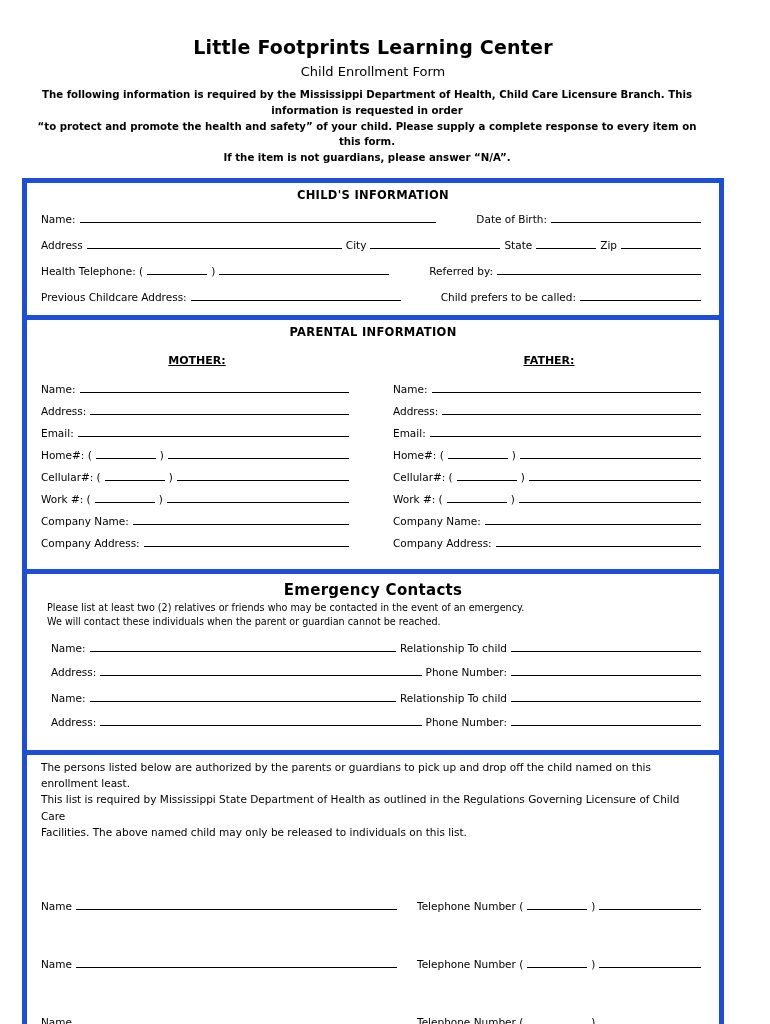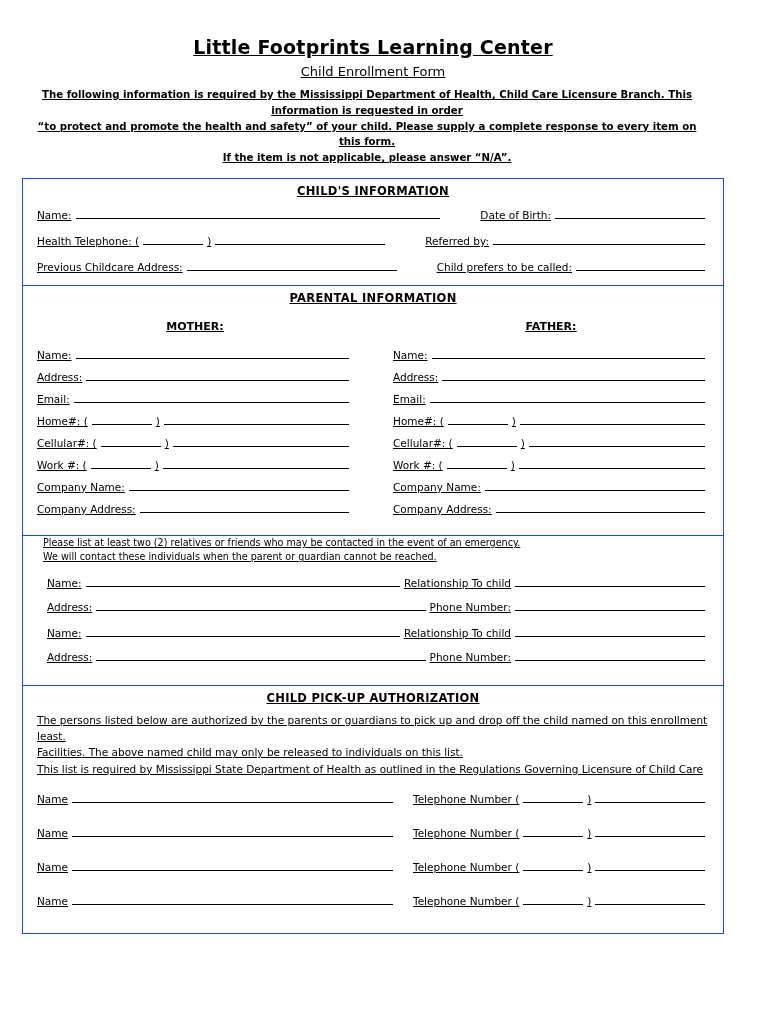--- a/index.html
+++ b/index.html
@@ -13,21 +13,20 @@
     font-family: "DejaVu Sans", sans-serif;
     color: #000000;
     font-size: 10.5px;
   }
   .page {
     width: 746px;
     height: 1024px;
     box-sizing: border-box;
     padding: 28px 22px 8px 22px;
     position: relative;
-    text-decoration: underline;
   }
   .title {
     text-align: center;
     font-size: 19px;
     font-weight: bold;
     letter-spacing: 0.2px;
     margin: 8px 0 6px 0;
   }
   .subtitle {
     text-align: center;
@@ -37,21 +36,21 @@
   .intro {
     text-align: center;
     font-size: 10.2px;
     line-height: 1.55;
     margin: 0 26px 12px 14px;
     font-weight: bold;
   }
   .intro .line { display: block; }
 
   .box {
-    border: 1px solid #1d4ed8;
+    border: 5px solid #1d4ed8;
     box-sizing: border-box;
     margin: 0;
   }
   .box + .box { border-top: none; }
 
   .section-head {
     text-align: center;
     font-weight: bold;
     font-size: 11.5px;
     padding: 5px 0 3px 0;
@@ -136,50 +135,61 @@
     padding: 4px 14px 0 14px;
     font-size: 10.5px;
     line-height: 1.55;
   }
   .pickup-rows { padding: 14px 14px 26px 14px; }
   .pickup-row {
     display: flex;
     align-items: flex-end;
     margin-bottom: 20px;
     font-size: 10.5px;
+    margin-top: 44px;
   }
   .pickup-row:last-child { margin-bottom: 0; }
   .pk-left { display: flex; align-items: baseline; flex: 0 0 360px; }
   .pk-right { display: flex; align-items: baseline; flex: 1 1 auto; }
 </style>
 </head>
 <body>
 
 <div class="page">
 
   <div class="title">Little Footprints Learning Center</div>
   <div class="subtitle">Child Enrollment Form</div>
   <div class="intro">
     <span class="line">The following information is required by the Mississippi Department of Health, Child Care Licensure Branch. This information is requested in order</span>
     <span class="line">“to protect and promote the health and safety” of your child. Please supply a complete response to every item on this form.</span>
-    <span class="line">If the item is not applicable, please answer “N/A”.</span>
+    <span class="line">If the item is not guardians, please answer “N/A”.</span>
   </div>
 
   <div class="box">
     <div class="section-head">CHILD'S INFORMATION</div>
     <div class="child-body">
 
       <div class="row">
         <span class="lbl">Name:</span>
         <span class="fill"></span>
         <span class="gap-lg"></span>
         <span class="lbl">Date of Birth:</span>
         <span class="fill w150"></span>
       </div>
 
+      <div class="row">
+        <span class="lbl">Address</span>
+        <span class="fill"></span>
+        <span class="lbl">City</span>
+        <span class="fill w130"></span>
+        <span class="lbl">State</span>
+        <span class="fill w60"></span>
+        <span class="lbl">Zip</span>
+        <span class="fill w80"></span>
+      </div>
 
       <div class="row">
         <span class="lbl">Health Telephone:  (</span>
         <span class="fill w60"></span>
         <span class="lbl">)</span>
         <span class="fill w170"></span>
         <span class="gap-lg"></span>
         <span class="lbl">Referred by:</span>
         <span class="fill"></span>
       </div>
@@ -282,20 +292,21 @@
         <div class="prow">
           <span class="lbl">Company Address: </span>
           <span class="fill"></span>
         </div>
       </div>
 
     </div>
   </div>
 
   <div class="box">
+    <div class="section-head big">Emergency Contacts</div>
     <div class="section-sub">
       <div>Please list at least two (2) relatives or friends who may be contacted in the event of an emergency.</div>
       <div>We will contact these individuals when the parent or guardian cannot be reached.</div>
     </div>
     <div class="emerg-body">
 
       <div class="emerg-group">
         <div class="emerg-row">
           <span class="lbl">Name:</span>
           <span class="fill"></span>
@@ -322,25 +333,24 @@
           <span class="fill"></span>
           <span class="lbl">Phone Number:</span>
           <span class="fill w190"></span>
         </div>
       </div>
 
     </div>
   </div>
 
   <div class="box">
-    <div class="section-head">CHILD PICK-UP AUTHORIZATION</div>
     <div class="pickup-para">
       <div>The persons listed below are authorized by the parents or guardians to pick up and drop off the child named on this enrollment least.</div>
+      <div>This list is required by Mississippi State Department of Health as outlined in the Regulations Governing Licensure of Child Care</div>
       <div>Facilities. The above named child may only be released to individuals on this list.</div>
-      <div>This list is required by Mississippi State Department of Health as outlined in the Regulations Governing Licensure of Child Care</div>
     </div>
     <div class="pickup-rows">
 
       <div class="pickup-row">
         <span class="pk-left">
           <span class="lbl">Name</span>
           <span class="fill"></span>
         </span>
         <span class="gap"></span>
         <span class="pk-right">

